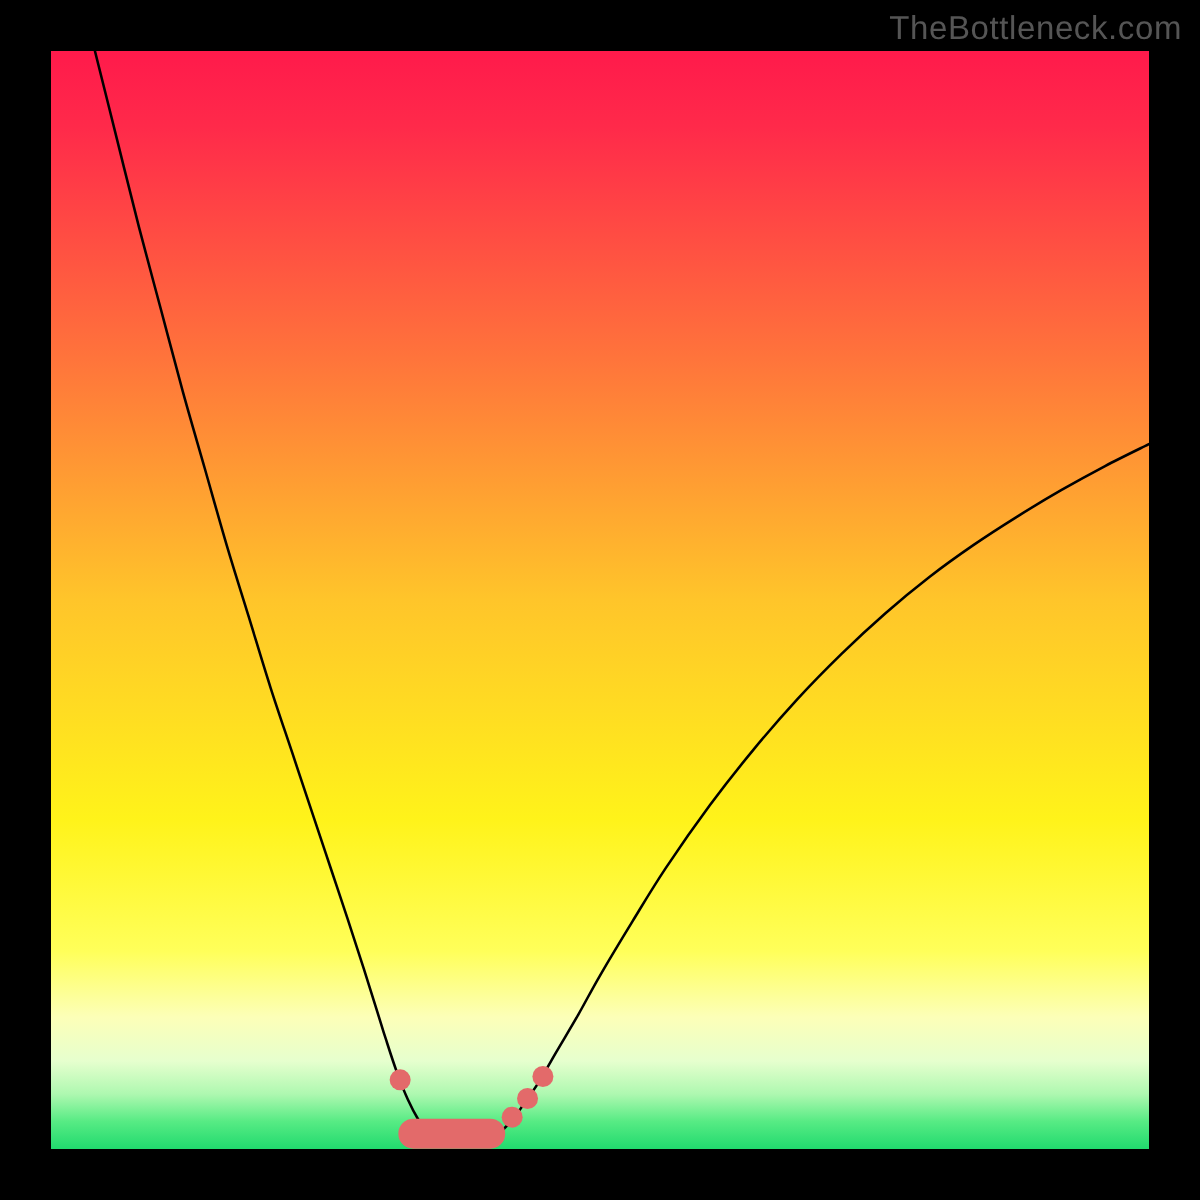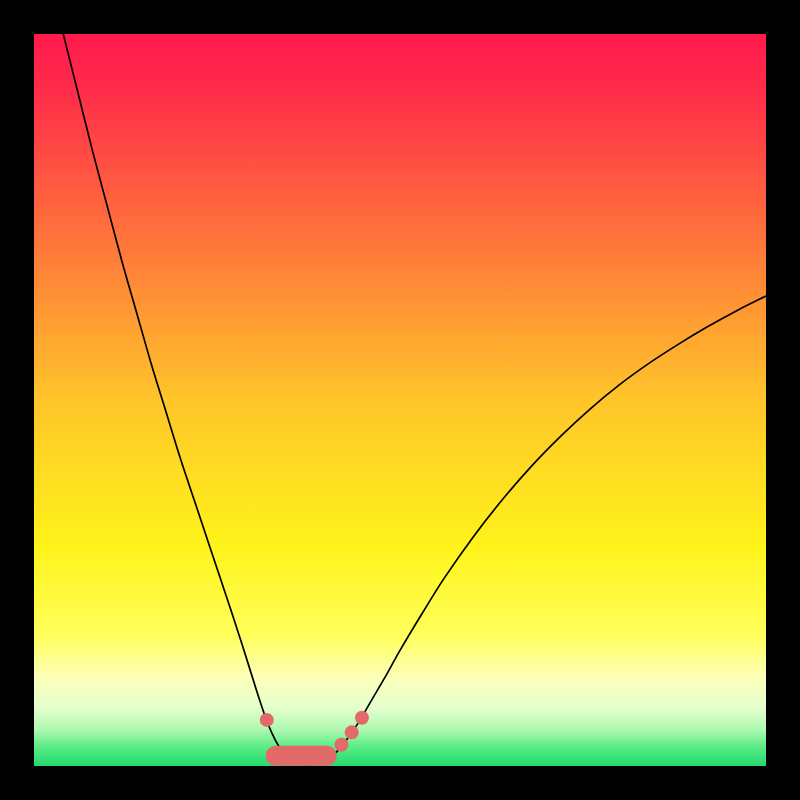--- a/index.html
+++ b/index.html
@@ -36,20 +36,21 @@
     overflow: hidden;
     z-index: 5;
   }
   svg { display: block; }
 </style>
 </head>
 <body>
 
 <div class="frame">
 
+  <div class="watermark">TheBottleneck.com</div>
 
   <div class="plot">
     <svg id="chart-svg" width="732" height="732" viewBox="0 0 732 732">
       <defs>
         <linearGradient id="bg-grad" x1="0" y1="0" x2="0" y2="1">
             <stop offset="0%" stop-color="#ff1a4b"></stop>
             <stop offset="7.000000000000001%" stop-color="#ff2a4a"></stop>
             <stop offset="28.000000000000004%" stop-color="#ff743b"></stop>
             <stop offset="50%" stop-color="#ffc52a"></stop>
             <stop offset="70%" stop-color="#fff31a"></stop>

